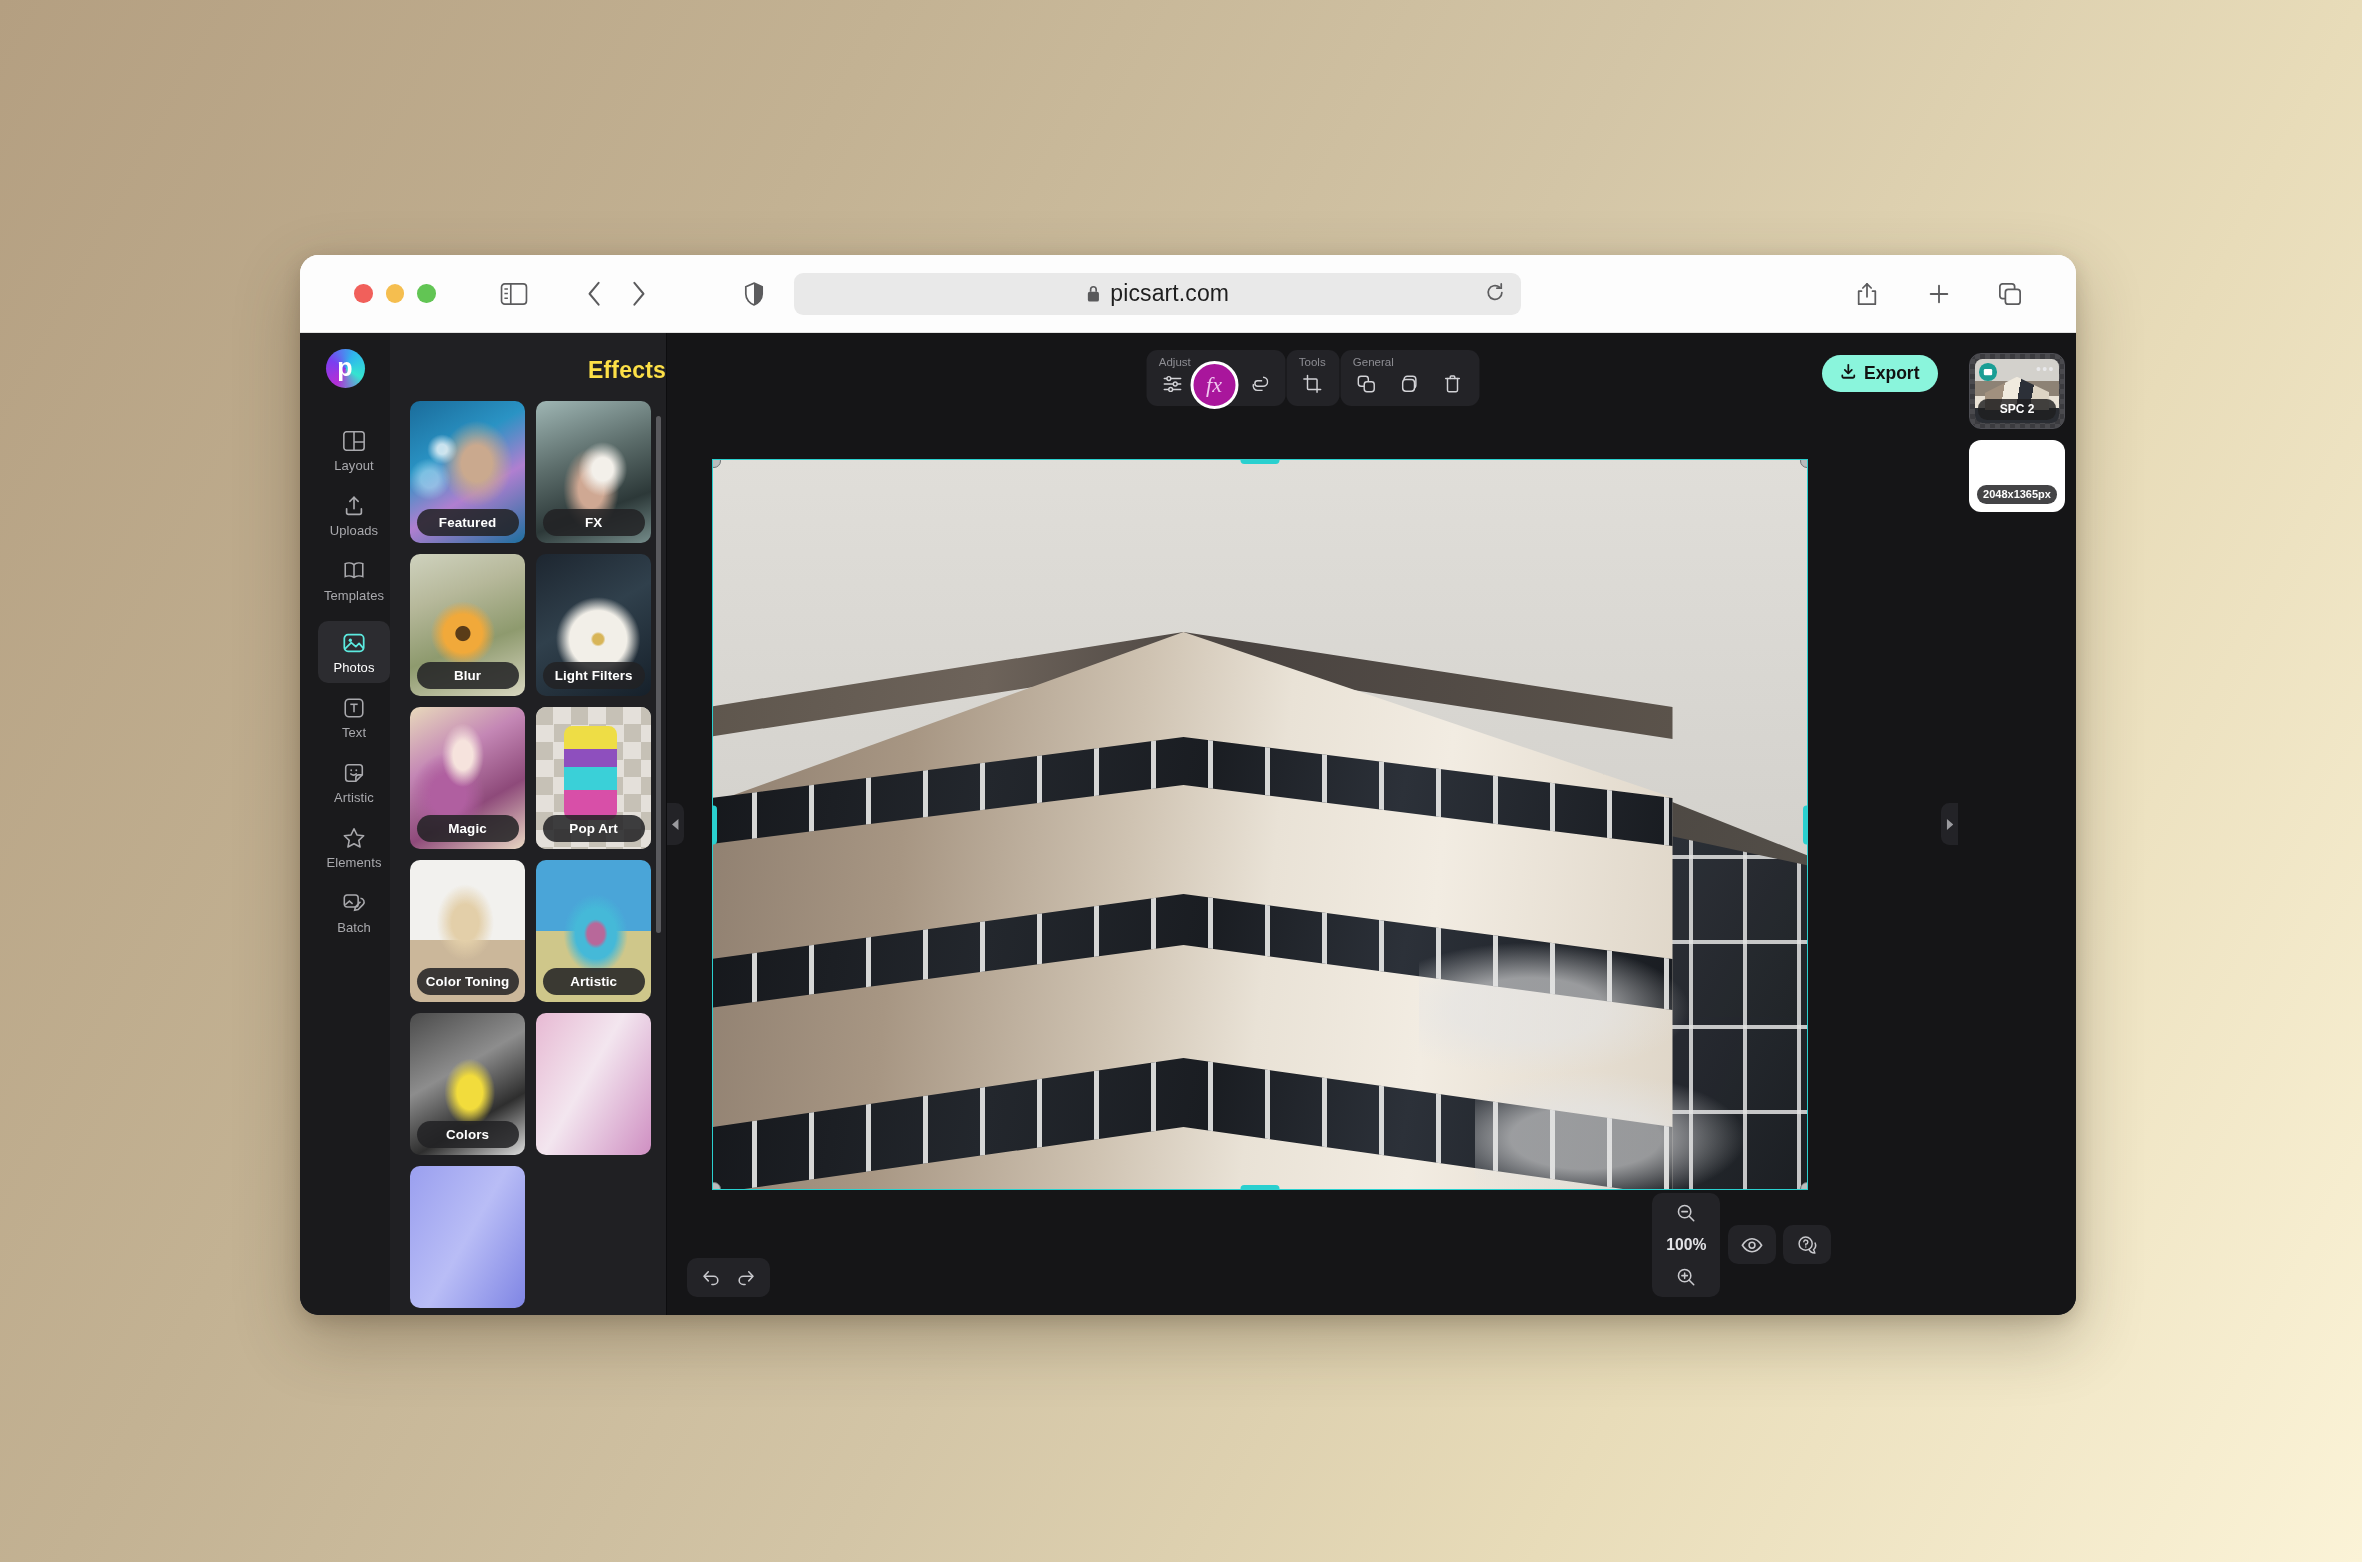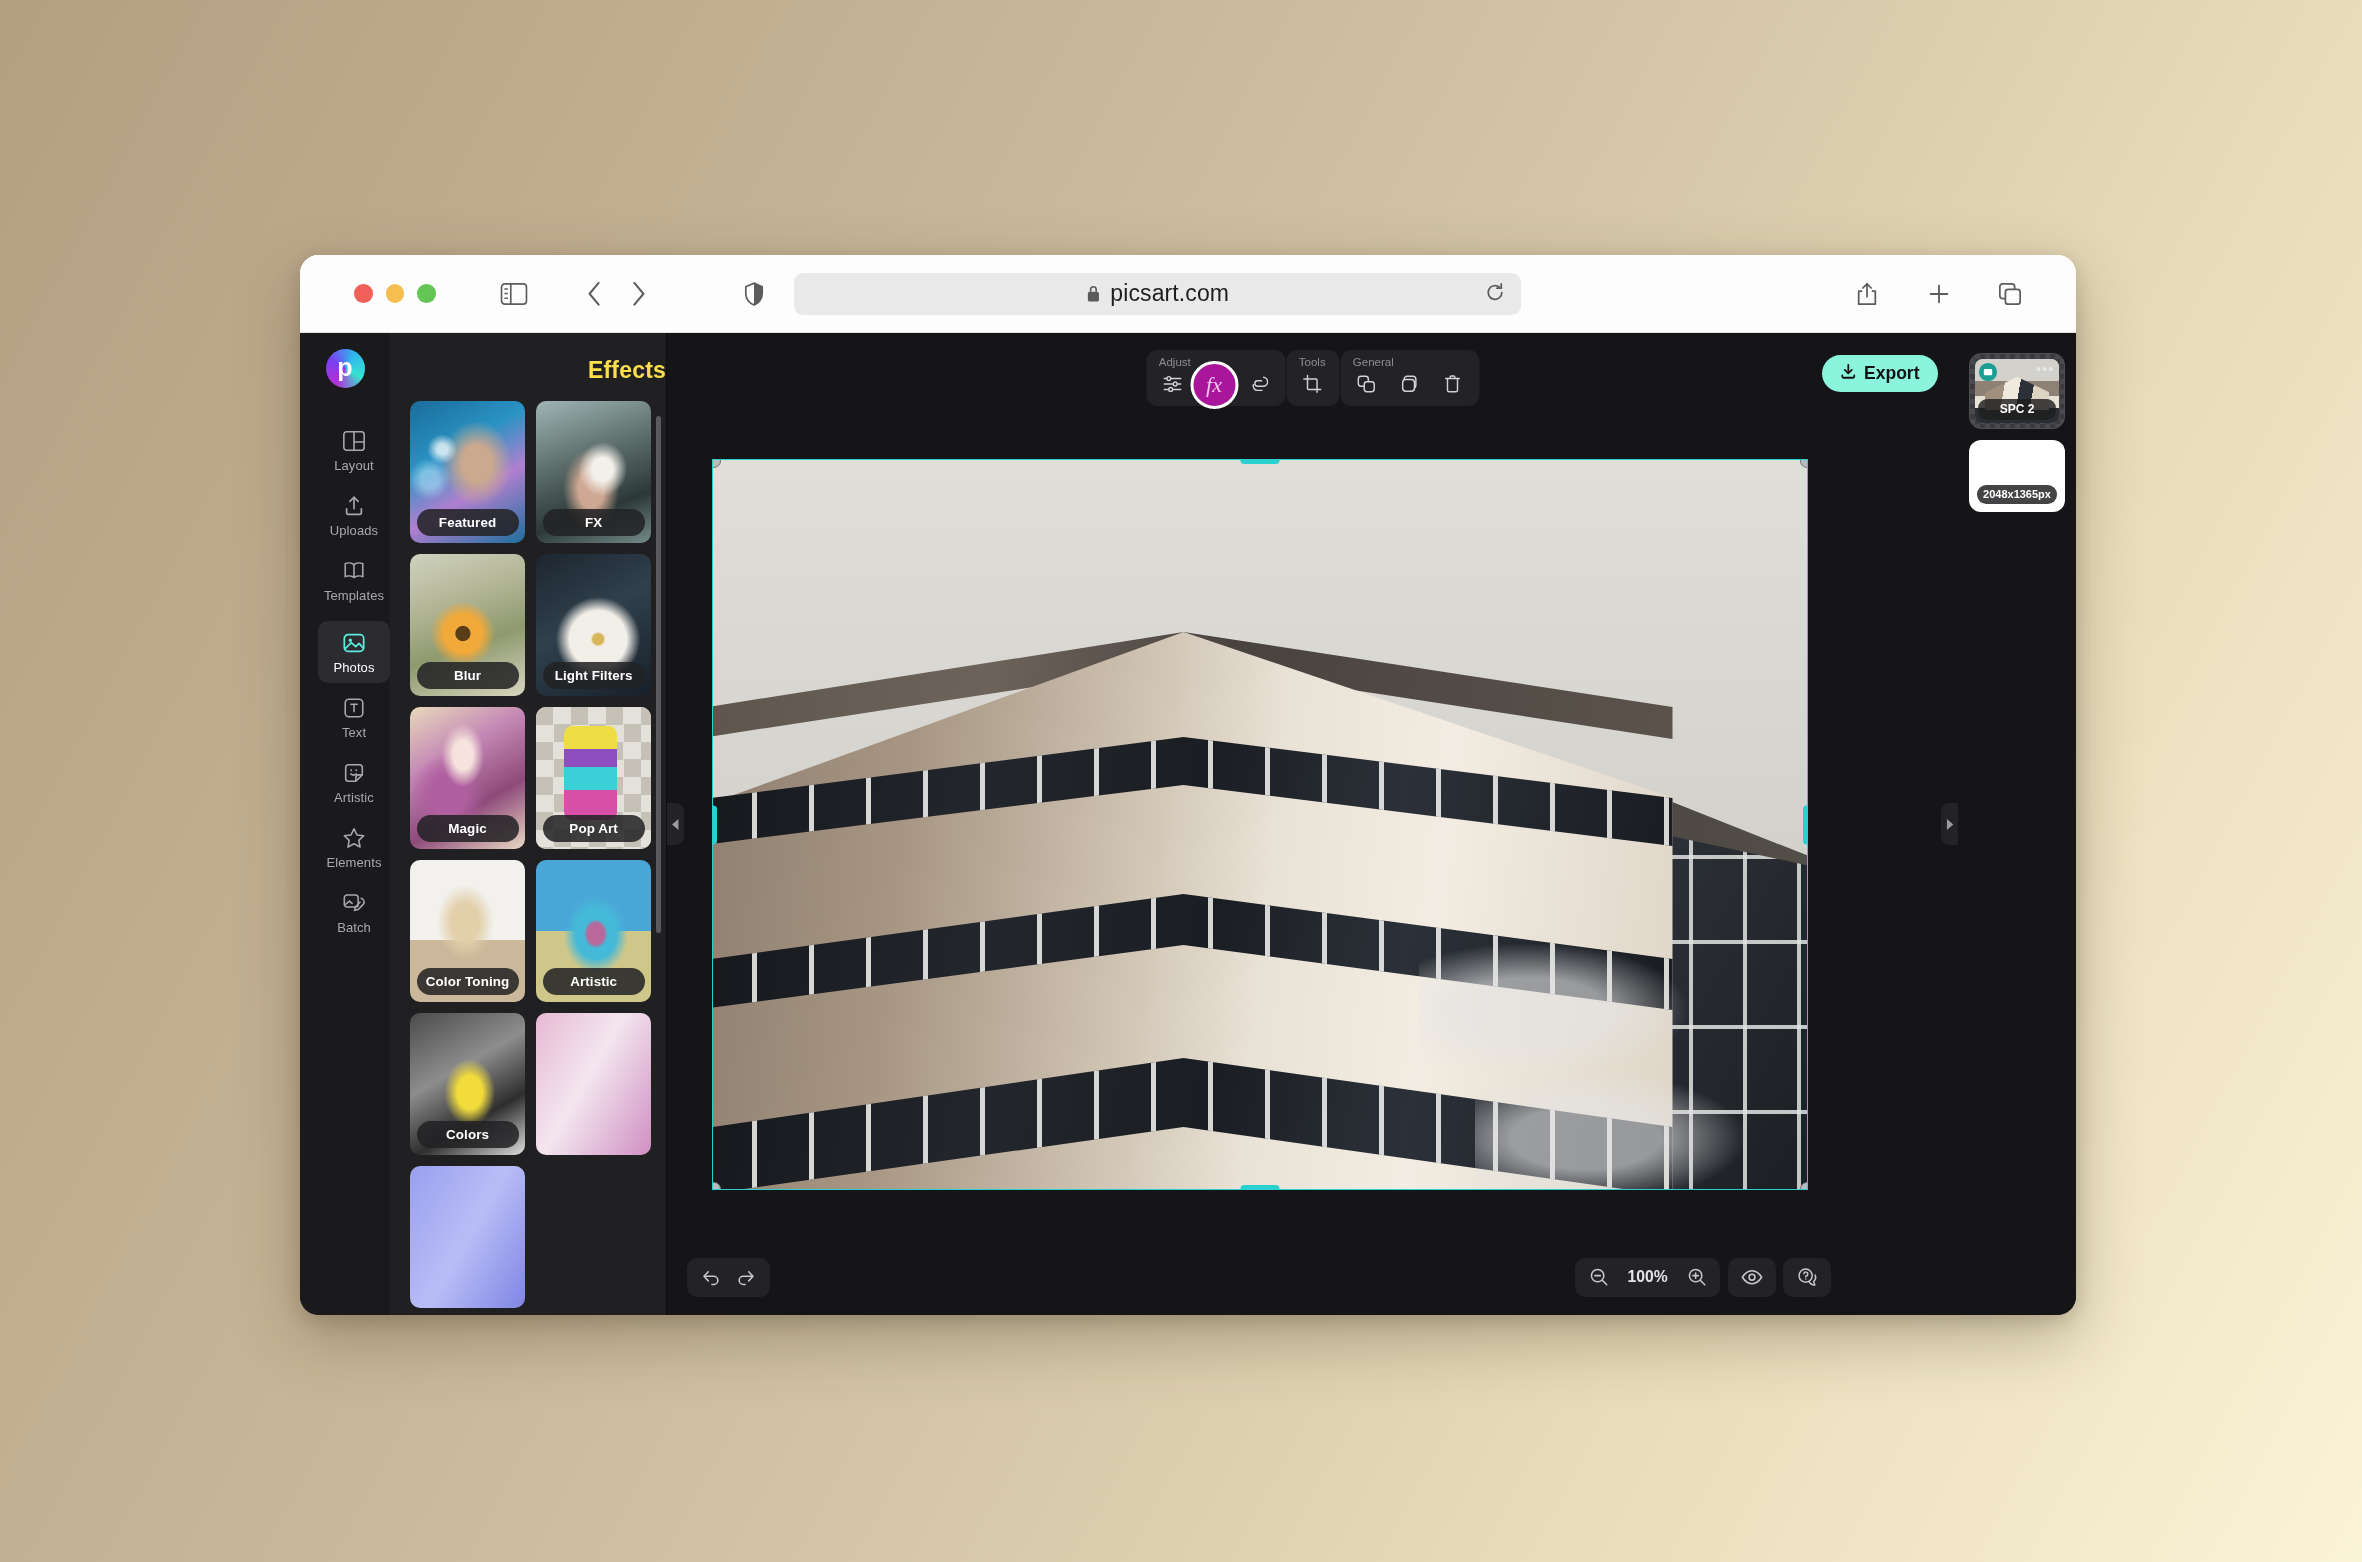--- a/index.html
+++ b/index.html
@@ -276,21 +276,21 @@
   
   #undo-redo-bar {
     position: absolute; left: 20px; bottom: 18.5px; z-index: 5;
     background: #232327; border-radius: 10px;
     display: flex; align-items: center; gap: 5.5px; padding: 5.5px 9.2px;
   }
   #zoom-bar {
     position: absolute; right: 127px; bottom: 18.5px; z-index: 5;
     display: flex; align-items: center; gap: 7.4px;
   }
-  .bar-chunk { background: #232327; border-radius: 10px; display: flex; align-items: center; padding: 5.5px 9.2px; gap: 9.2px; }
+  .bar-chunk { background: #232327; border-radius: 10px; display: flex; align-items: center; padding: 5.5px 9.2px; gap: 9.2px; flex-direction: column; }
   .round-btn {
     width: 29.5px; height: 28px; display: flex; align-items: center; justify-content: center;
     color: #c9c9cd; cursor: pointer;
   }
   #zoom-value { font-size: 15.7px; color: #e4e4e8; min-width: 50px; text-align: center; font-weight: 600; }
 
   
   #layers-panel {
     width: 118px; background: #151517; flex-shrink: 0;
     padding: 20px 11px 0; display: flex; flex-direction: column; gap: 11px;

